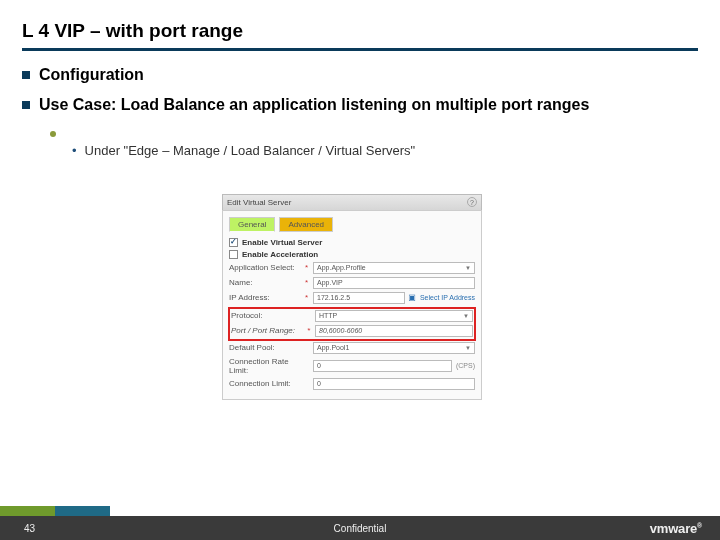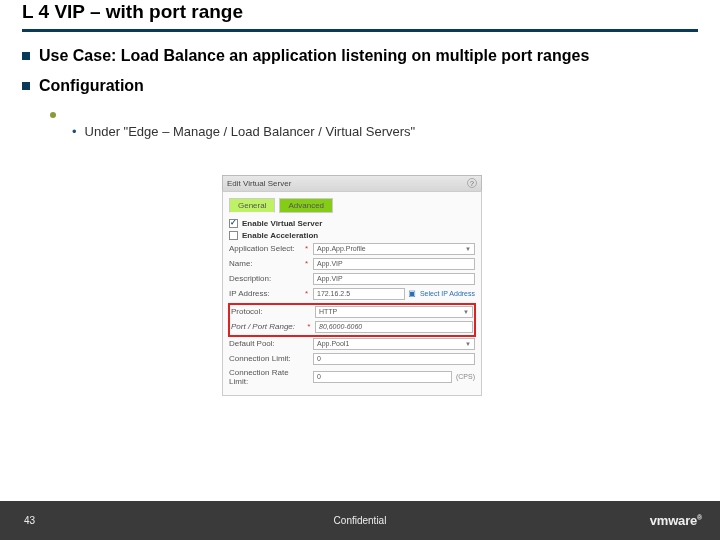--- a/index.html
+++ b/index.html
@@ -1,71 +1,71 @@
 <!DOCTYPE html>
 <html><head>
 <meta charset="utf-8">
 <style>
   * { margin: 0; padding: 0; box-sizing: border-box; }
   body { width: 720px; height: 540px; font-family: Arial, sans-serif; background: #fff; position: relative; overflow: hidden; }
-  .slide { padding: 1px 22px 0 22px; }
+  .slide { padding: 20px 22px 0 22px; }
   .title { font-size: 19px; font-weight: bold; color: #000; padding-bottom: 4px; }
   .title-rule { height: 3px; background: #0a3a5a; margin-top: 2px; margin-bottom: 14px; }
   .bullet-row { display: flex; align-items: flex-start; margin-bottom: 10px; }
   .sq { width: 8px; height: 8px; background: #0a3a5a; flex: 0 0 8px; margin-top: 6px; margin-right: 9px; }
   .b1 { font-size: 16px; font-weight: bold; color: #000; line-height: 1.25; }
   .sub-row { display: flex; align-items: flex-start; margin-left: 28px; margin-bottom: 6px; }
   .dot-g { width: 6px; height: 6px; border-radius: 50%; background: #8a9a3a; flex: 0 0 6px; margin-top: 6px; margin-right: 8px; }
   .b2 { font-size: 13.5px; font-weight: bold; color: #000; }
   .sub2-row { display: flex; align-items: flex-start; margin-left: 50px; margin-bottom: 8px; }
   .dot-b { color: #1f4e79; font-size: 13px; margin-right: 8px; line-height: 1.3; }
   .b3 { font-size: 13px; color: #333; }
   .dialog-wrap { margin-left: 200px; width: 260px; margin-top: 34px; }
   .dialog-titlebar { height: 16px; background: linear-gradient(#e8e8e8,#d6d6d6); border: 1px solid #bbb; border-bottom: none; font-size: 8px; color: #444; display: flex; align-items: center; justify-content: space-between; padding: 0 4px; }
   .help-icon { width: 10px; height: 10px; border: 1px solid #aaa; border-radius: 50%; font-size: 7px; display: flex; align-items: center; justify-content: center; color: #666; }
   .dialog-body { border: 1px solid #ccc; background: #fafafa; padding: 6px 6px 6px 6px; position: relative; }
   .tabs { display: flex; gap: 4px; margin-bottom: 6px; }
   .tab { font-size: 8px; padding: 2px 8px; border: 1px solid #ccc; background: #bef264; color: #555; border-bottom: 1px solid #fafafa; }
-  .tab.inactive { border-bottom: 1px solid #ccc; background: #84cc16; }
+  .tab.inactive { border-bottom: 1px solid #ccc; background: #eab308; }
   .chk-row { display: flex; align-items: center; font-size: 8px; color: #333; margin-bottom: 3px; font-weight: bold; }
   .chk { width: 9px; height: 9px; border: 1px solid #888; margin-right: 4px; position: relative; background: #fff; }
   .chk.checked::after { content: "✓"; position: absolute; top: -2px; left: 0; font-size: 8px; color: #1f4e79; }
   .form-row { display: flex; align-items: center; margin-bottom: 3px; }
   .flabel { font-size: 8px; color: #555; width: 76px; flex: 0 0 76px; }
   .req { color: #c33; font-size: 8px; flex: 0 0 8px; }
   .noreq { flex: 0 0 8px; }
   .finput { flex: 1; height: 12px; border: 1px solid #bbb; background: #fff; font-size: 7px; color: #555; padding: 0 3px; display: flex; align-items: center; }
   .fselect { flex: 1; height: 12px; border: 1px solid #bbb; background: #fff; font-size: 7px; color: #555; padding: 0 3px; display: flex; align-items: center; justify-content: space-between; }
   .chev { font-size: 6px; color: #777; }
   .link { font-size: 7px; color: #2a6fb0; margin-left: 4px; white-space: nowrap; }
   .hint { font-size: 7px; color: #888; margin-left: 4px; }
   .hl { border: 2px solid #d22; padding: 1px; margin: 1px -1px; }
-  .footer { position: absolute; left: 0; bottom: 0; width: 720px; height: 39px; background: #3a3a3a; display: flex; align-items: center; }
+  .footer { position: absolute; left: 0; bottom: 0; width: 720px; height: 24px; background: #3a3a3a; display: flex; align-items: center; }
   .footer .pn { position: absolute; left: 24px; color: #eee; font-size: 10px; }
   .footer .conf { position: absolute; left: 50%; transform: translateX(-50%); color: #eee; font-size: 10px; }
   .vmw { position: absolute; right: 18px; color: #eee; font-size: 13px; font-weight: bold; letter-spacing: -0.2px; }
   .vmw .tiny { font-size: 7px; vertical-align: super; }
   .accent1 { position: absolute; left: 0; bottom: 24px; width: 55px; height: 10px; background: #6f9a2c; }
   .accent2 { position: absolute; left: 55px; bottom: 24px; width: 55px; height: 10px; background: #1f6a86; }
 </style>
 </head>
 <body>
 
 <div class="slide">
   <div class="title">L 4 VIP – with port range</div>
   <div class="title-rule"></div>
 
   <div class="bullet-row">
     <div class="sq"></div>
-    <div class="b1">Use Case: Load Balance an application listening on multiple port ranges</div>
+    <div class="b1">Configuration</div>
   </div>
 
   <div class="bullet-row">
     <div class="sq"></div>
-    <div class="b1">Configuration</div>
+    <div class="b1">Use Case: Load Balance an application listening on multiple port ranges</div>
   </div>
 
   <div class="sub-row">
     <div class="dot-g"></div>
   </div>
 
   <div class="sub2-row">
     <div class="dot-b">•</div>
     <div class="b3">Under "Edge – Manage /  Load Balancer / Virtual Servers"</div>
   </div>
@@ -98,25 +98,20 @@
           <span class="chev">▼</span>
         </div>
       </div>
 
       <div class="form-row">
         <div class="flabel">Name:</div>
         <div class="req">*</div>
         <div class="finput">App.VIP</div>
       </div>
 
-      <div class="form-row">
-        <div class="flabel">Description:</div>
-        <div class="noreq"></div>
-        <div class="finput">App.VIP</div>
-      </div>
 
       <div class="form-row">
         <div class="flabel">IP Address:</div>
         <div class="req">*</div>
         <div class="finput">172.16.2.5</div>
         <span style="margin-left:3px;font-size:8px;color:#2a6fb0;">▣</span>
         <span class="link">Select IP Address</span>
       </div>
 
       <div class="hl">
@@ -138,30 +133,30 @@
       <div class="form-row">
         <div class="flabel">Default Pool:</div>
         <div class="noreq"></div>
         <div class="fselect">
           <span>App.Pool1</span>
           <span class="chev">▼</span>
         </div>
       </div>
 
       <div class="form-row">
-        <div class="flabel">Connection Limit:</div>
-        <div class="noreq"></div>
-        <div class="finput">0</div>
-      </div>
-
-      <div class="form-row">
         <div class="flabel">Connection Rate Limit:</div>
         <div class="noreq"></div>
         <div class="finput">0</div>
         <span class="hint">(CPS)</span>
+      </div>
+
+      <div class="form-row">
+        <div class="flabel">Connection Limit:</div>
+        <div class="noreq"></div>
+        <div class="finput">0</div>
       </div>
 
     </div>
   </div>
 </div>
 
 <div class="accent1"></div>
 <div class="accent2"></div>
 
 <div class="footer">

